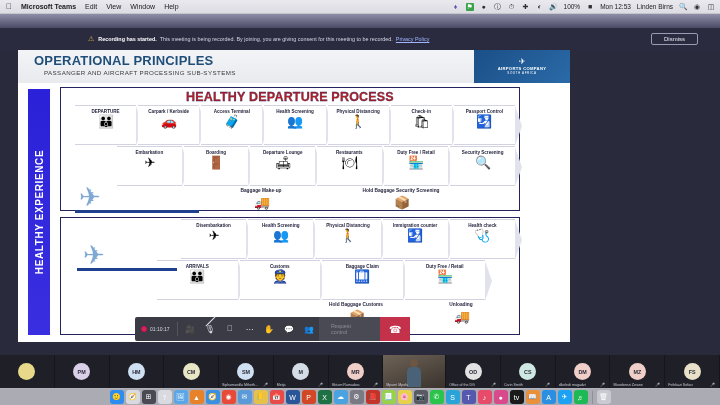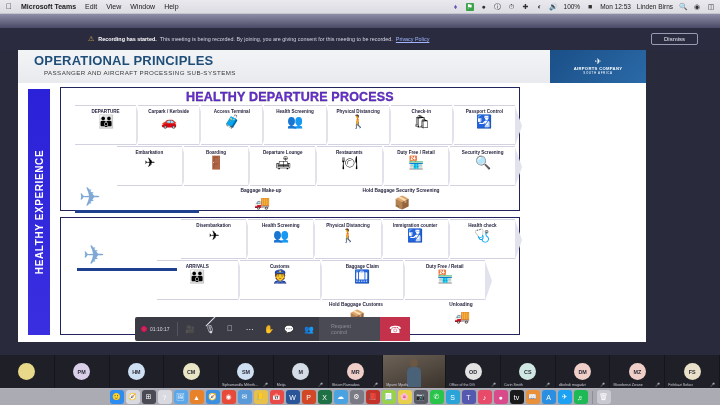--- a/index.html
+++ b/index.html
@@ -47,21 +47,21 @@
   .rec-link { color: #9fb6ff; text-decoration: underline; margin-left: 3px; }
   .dismiss-btn {
     margin-left: auto; margin-right: 14px;
     border: 1px solid #9a9ab4; color: #eaeaf4; background: transparent;
     font-size: 6px; padding: 2px 12px; border-radius: 2px;
     font-family: "Liberation Sans", sans-serif;
   }
 
   
   .slide {
-    position: absolute; top: 50px; left: 18px; width: 628px; height: 292px;
+    position: absolute; top: 50px; left: 18px; width: 552px; height: 292px;
     background: #ffffff; overflow: hidden;
   }
   .slide-head {
     position: relative; height: 33px;
     background: linear-gradient(180deg,#f3f4f6,#e8eaee);
   }
   .slide-title {
     position: absolute; left: 16px; top: 3px;
     font-size: 13px; font-weight: bold; color: #1f4e79; letter-spacing: .2px;
   }
@@ -97,21 +97,21 @@
     border: 1.2px solid #23235e; background: #fff;
   }
   #departure-box { top: 4px; height: 124px; }
   #arrival-box  { top: 134px; height: 118px; }
 
   .proc-title {
     text-align: center; font-size: 12.5px; font-weight: bold;
     letter-spacing: .2px; margin-top: 2px;
     -webkit-text-stroke: .3px #2a2a6a;
   }
-  .t-dep { color: #6d28d9; }
+  .t-dep { color: #b91c1c; }
   .t-arr { color: #8b2fb0; }
 
   .chev-row { position: relative; height: 40px; margin-top: 1px; }
   .chev {
     position: absolute; top: 0; height: 40px;
     display: flex; flex-direction: column; align-items: center;
     border-top: .7px solid #d2d2e0; border-bottom: .7px solid #d2d2e0;
     background: #fff;
   }
   .chev::after {

